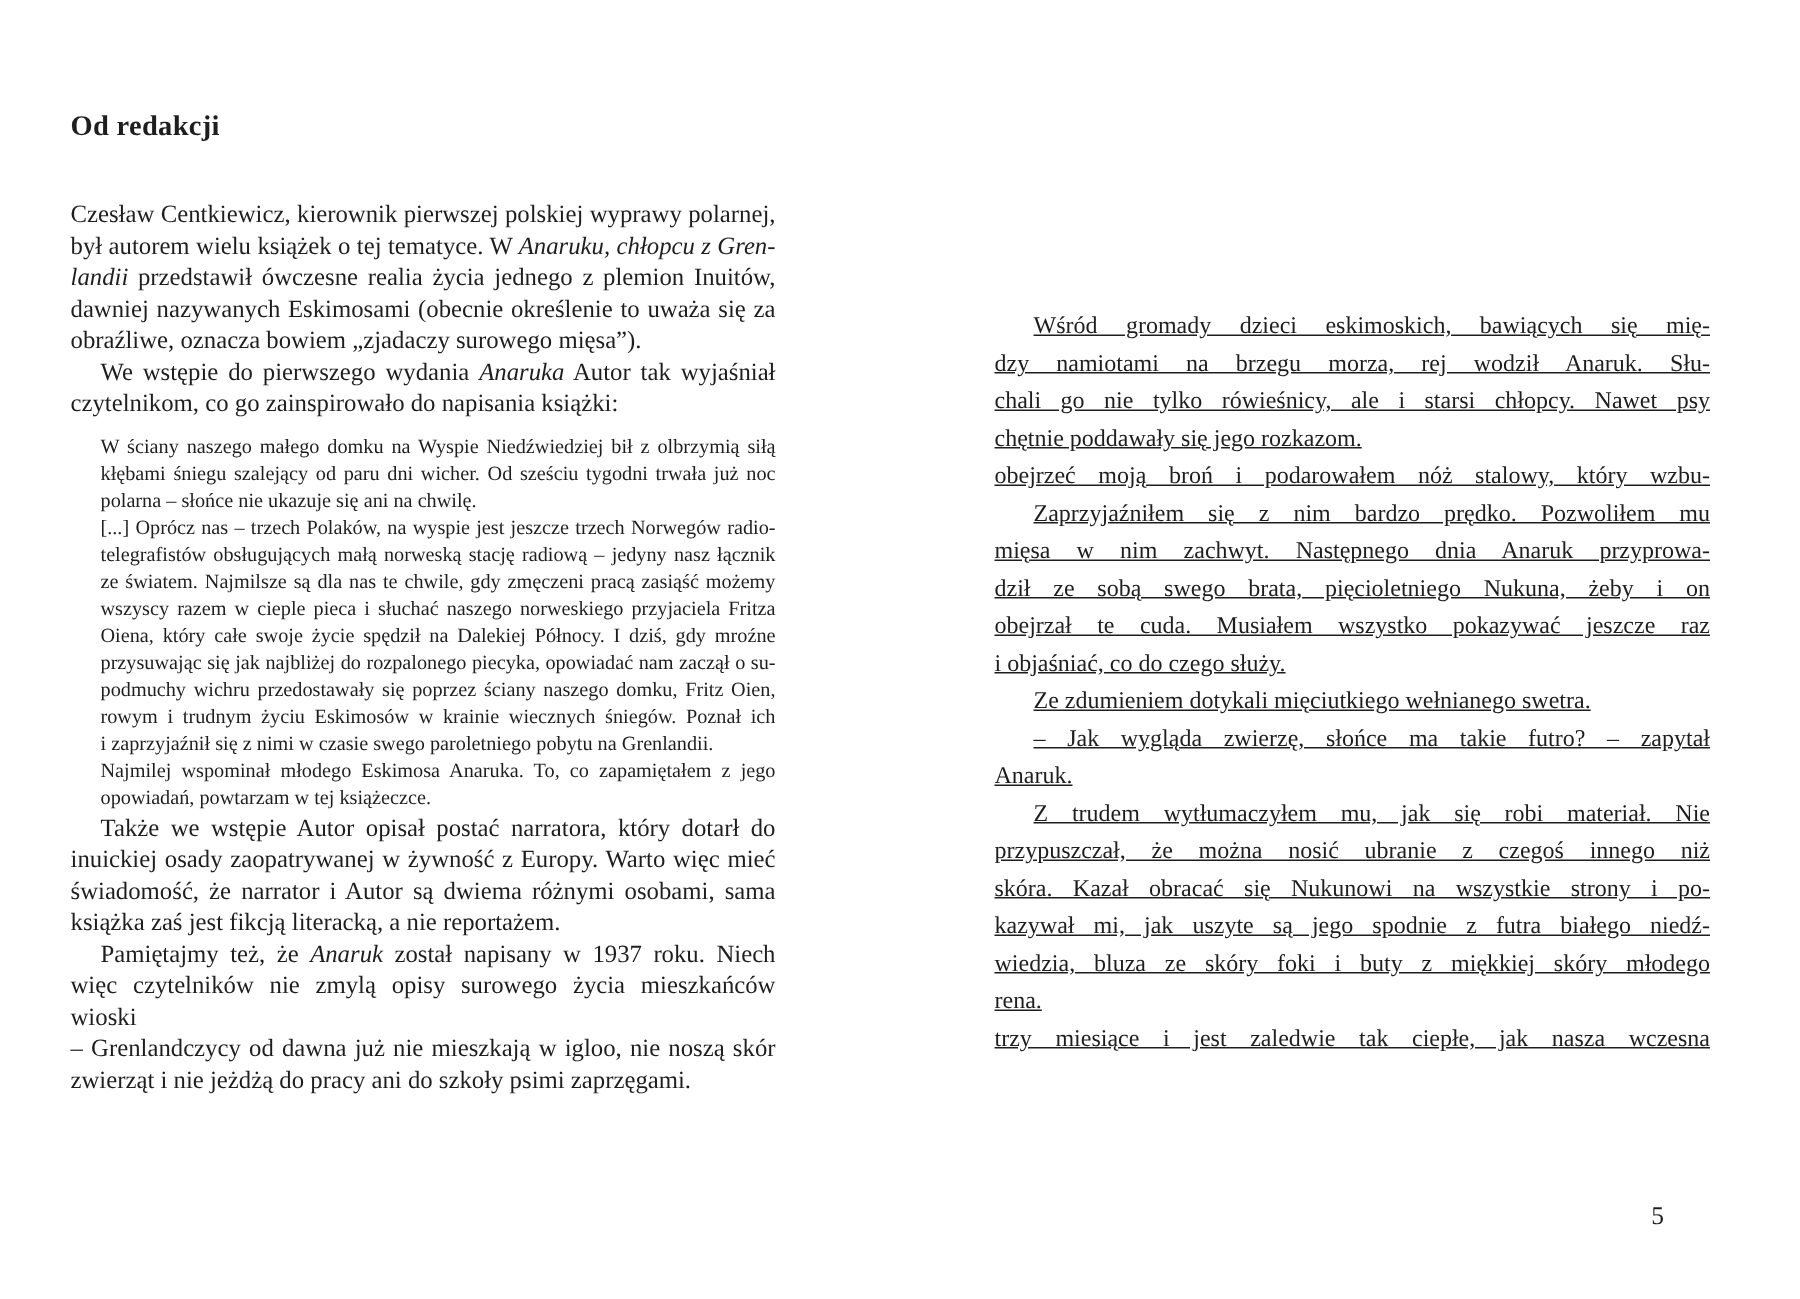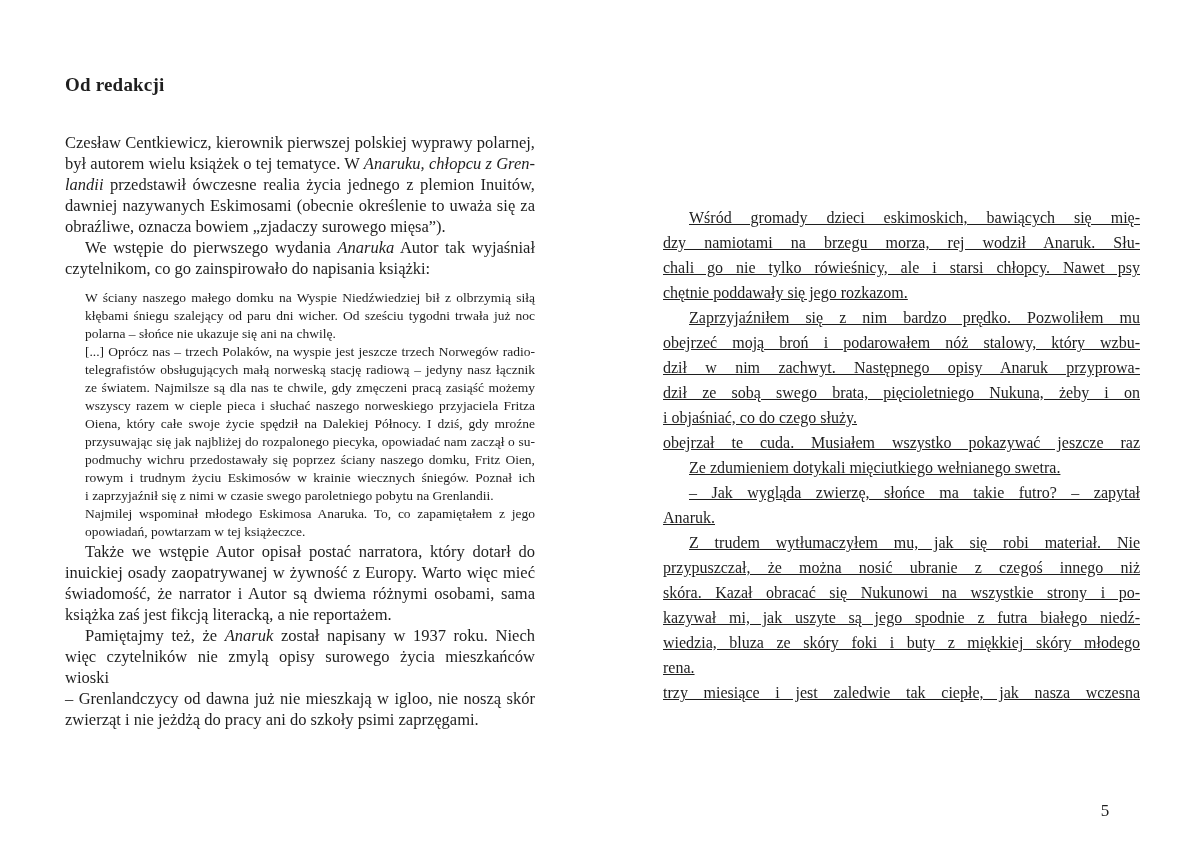--- a/index.html
+++ b/index.html
@@ -12,21 +12,21 @@
     height: 866px;
     position: relative;
     font-family: "Liberation Serif", "DejaVu Serif", serif;
     color: #1e1e1e;
     overflow: hidden;
   }
   .page {
     position: absolute;
   }
   .left-page {
-    left: 65px;
+    left: 47px;
     top: 74px;
     width: 470px;
   }
   .right-page {
     left: 663px;
     top: 205px;
     width: 477px;
   }
   h1.heading {
     font-size: 19px;
@@ -133,26 +133,26 @@
 
 <div class="page right-page">
   <div class="body-text">
       <div class="para">
         <div class="line indent">Wśród gromady dzieci eskimoskich, bawiących się mię-</div>
         <div class="line">dzy namiotami na brzegu morza, rej wodził Anaruk. Słu-</div>
         <div class="line">chali go nie tylko rówieśnicy, ale i starsi chłopcy. Nawet psy</div>
         <div class="line last">chętnie poddawały się jego rozkazom.</div>
       </div>
       <div class="para">
+        <div class="line">obejrzeć moją broń i podarowałem nóż stalowy, który wzbu-</div>
         <div class="line indent">Zaprzyjaźniłem się z nim bardzo prędko. Pozwoliłem mu</div>
-        <div class="line">obejrzeć moją broń i podarowałem nóż stalowy, który wzbu-</div>
-        <div class="line">dził w nim zachwyt. Następnego opisy Anaruk przyprowa-</div>
+        <div class="line">mięsa w nim zachwyt. Następnego dnia Anaruk przyprowa-</div>
         <div class="line">dził ze sobą swego brata, pięcioletniego Nukuna, żeby i on</div>
+        <div class="line">obejrzał te cuda. Musiałem wszystko pokazywać jeszcze raz</div>
         <div class="line last">i objaśniać, co do czego służy.</div>
-        <div class="line">obejrzał te cuda. Musiałem wszystko pokazywać jeszcze raz</div>
       </div>
       <div class="para">
         <div class="line last indent">Ze zdumieniem dotykali mięciutkiego wełnianego swetra.</div>
       </div>
       <div class="para">
         <div class="line indent">– Jak wygląda zwierzę, słońce ma takie futro? – zapytał</div>
         <div class="line last">Anaruk.</div>
       </div>
       <div class="para">
         <div class="line indent">Z trudem wytłumaczyłem mu, jak się robi materiał. Nie</div>

